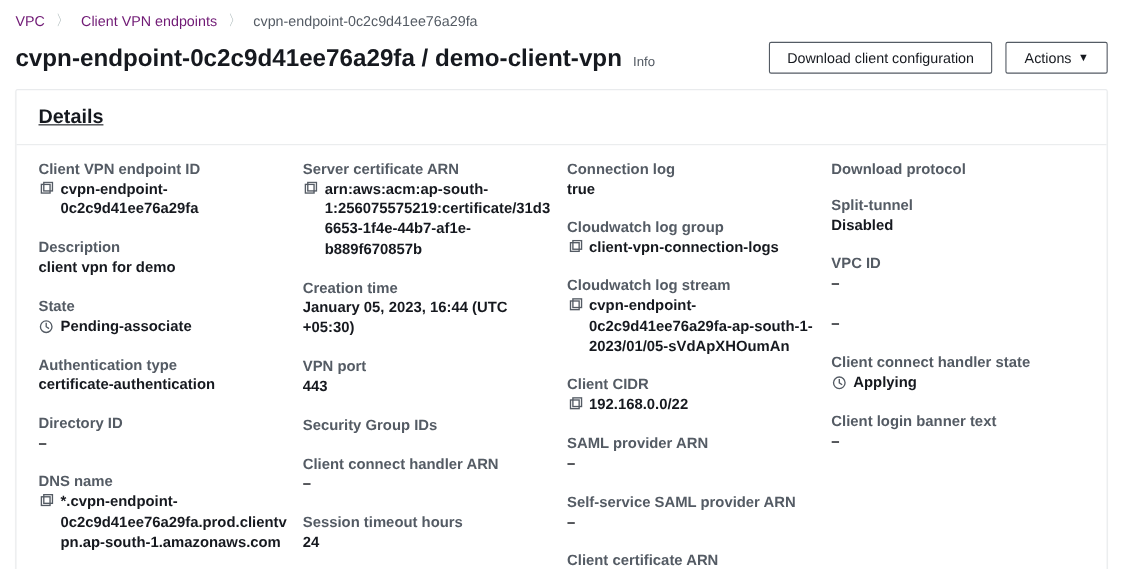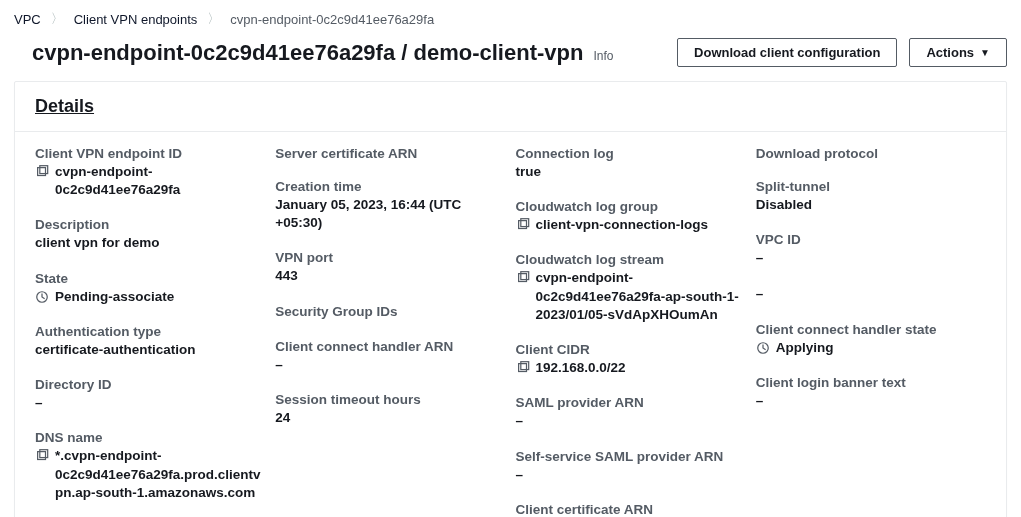--- a/index.html
+++ b/index.html
@@ -11,47 +11,47 @@
     width: 1021px;
   }
   .breadcrumb {
     display: flex;
     align-items: center;
     gap: 10px;
     padding: 10px 14px 8px 14px;
     font-size: 13px;
     color: #545b64;
   }
-  .breadcrumb a { color: #0f172a; text-decoration: none; }
+  .breadcrumb a { color: #701a75; text-decoration: none; }
   .breadcrumb .sep { color: #aab7b8; }
   .header-row {
     display: flex;
     align-items: center;
-    padding: 2px 14px 14px 32px;
+    padding: 2px 14px 14px 14px;
     gap: 12px;
   }
   .header-title {
     font-size: 22px;
     font-weight: 700;
     color: #16191f;
     flex: 1;
   }
   .info-link {
     font-size: 12px;
     color: #545b64;
     font-weight: 400;
     margin-left: 4px;
   }
   .btn {
     border: 1px solid #545b64;
     background: #ffffff;
     border-radius: 2px;
     padding: 6px 16px;
     font-size: 13px;
-    font-weight: 700;
+    font-weight: 400;
     color: #16191f;
     cursor: pointer;
     display: inline-flex;
     align-items: center;
     gap: 6px;
   }
   .btn .caret {
     display: inline-block;
     font-size: 10px;
     color: #16191f;
@@ -180,20 +180,29 @@
             </span>
           <span class="text">*.cvpn-endpoint-0c2c9d41ee76a29fa.prod.clientvpn.ap-south-1.amazonaws.com</span>
         </div>
       </div>
 
     </div>
 
     <div class="col">
       <div class="field">
         <div class="label">Server certificate ARN</div>
+        <div class="value">
+          <span class="copy-icon">
+              <svg viewBox="0 0 16 16">
+                <rect x="3" y="3" width="9" height="9" fill="none" stroke="#545b64" stroke-width="1.4"></rect>
+                <rect x="5.5" y="0.8" width="9" height="9" fill="none" stroke="#545b64" stroke-width="1.4"></rect>
+              </svg>
+            </span>
+          <span class="text">arn:aws:acm:ap-south-1:256075575219:certificate/31d36653-1f4e-44b7-af1e-b889f670857b</span>
+        </div>
       </div>
       <div class="field">
         <div class="label">Creation time</div>
         <div class="value">
             <span class="text">January 05, 2023, 16:44 (UTC +05:30)</span>
           </div>
       </div>
       <div class="field">
         <div class="label">VPN port</div>
         <div class="value">

